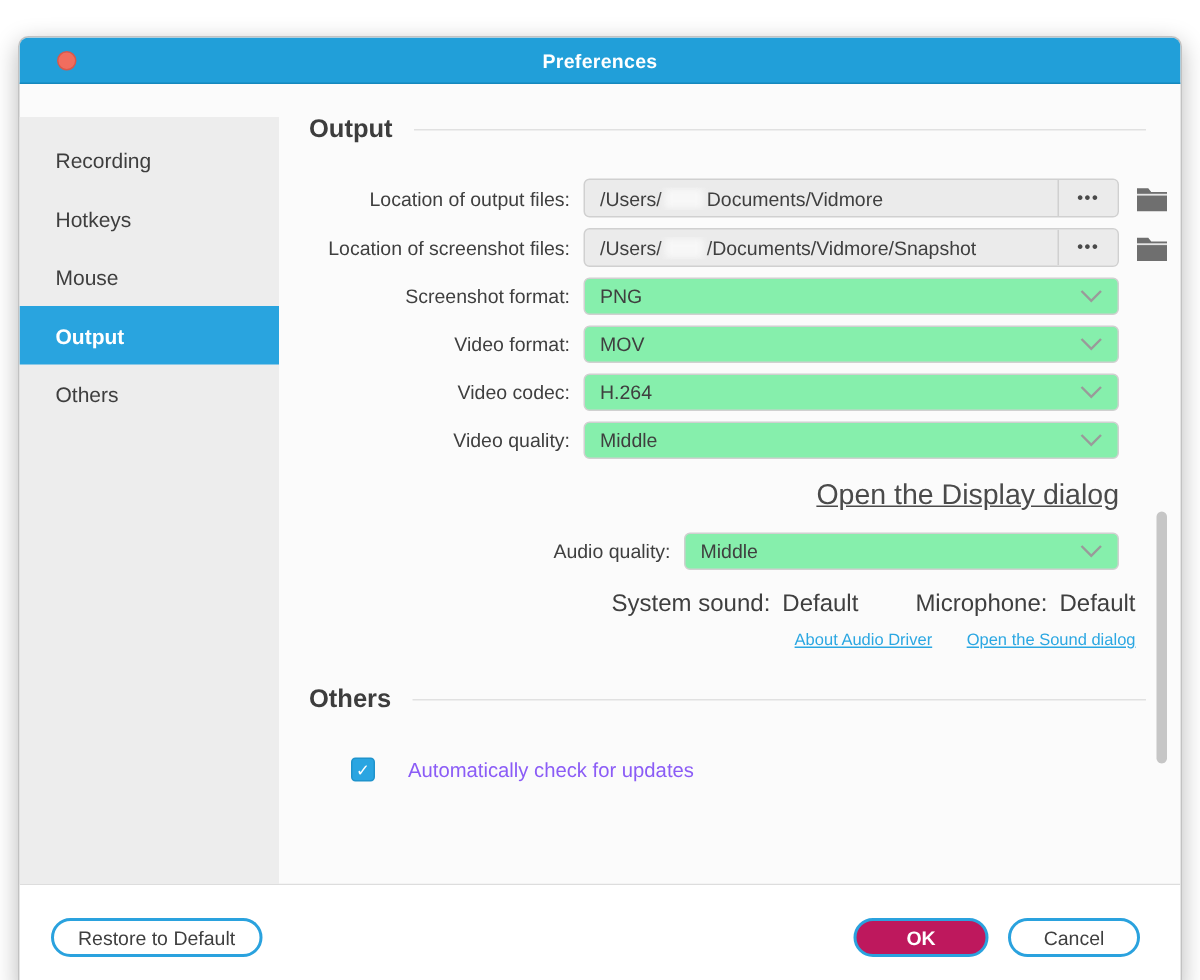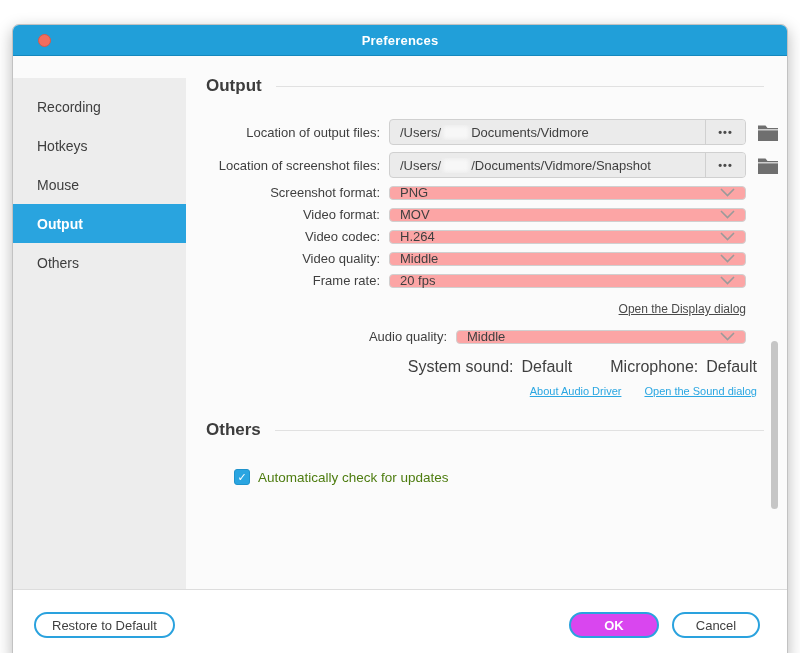--- a/index.html
+++ b/index.html
@@ -51,61 +51,61 @@
   }
   .pathbox .ptext { flex:1; display:flex; align-items:center; padding-left:10px; font-size:13px; color:#3f3f3f; white-space:nowrap; overflow:hidden; }
   .redacted { display:inline-block; width:26px; height:13px; margin:0 2px; background:#f7f7f7; filter:blur(2px); border-radius:2px; }
   .browse {
     flex:0 0 40px; height:100%; border-left:1px solid #d0d0d0; display:flex; align-items:center; justify-content:center;
     font-size:11px; font-weight:700; letter-spacing:1px; color:#4a4a4a; cursor:pointer; background:#ebebeb;
   }
 
   
   .select {
-    height:14px; background:#fca5a5; border:1px solid #d0d0d0; border-radius:4px;
+    height:25px; background:#86efac; border:1px solid #d0d0d0; border-radius:4px;
     display:flex; align-items:center; padding:0 10px; font-size:13px; color:#3f3f3f; cursor:pointer;
   }
   .select.wide { width:357px; }
   .select.narrow { width:290px; }
   .select .val { flex:1; }
   .chev { flex:0 0 auto; display:flex; }
 
   .linkrow { display:flex; justify-content:flex-end; padding-right:33px; margin:14px 0 13px 0; }
-  .dim-link { font-size:12px; color:#4a4a4a; text-decoration:underline; cursor:pointer; }
+  .dim-link { font-size:19px; color:#4a4a4a; text-decoration:underline; cursor:pointer; }
 
   .soundrow { display:flex; justify-content:flex-end; align-items:center; padding-right:22px; margin-top:14px; font-size:16px; color:#3f3f3f; }
   .soundrow .pair { white-space:nowrap; }
   .soundrow .pair .v { margin-left:8px; }
   .soundrow .gap { width:38px; }
 
   .audiolinks { display:flex; justify-content:flex-end; padding-right:22px; margin-top:9px; }
   .blue-link { font-size:11px; color:#2ba7e2; text-decoration:underline; cursor:pointer; margin-left:23px; }
 
   .others-wrap { margin-top:23px; }
   .checkrow { display:flex; align-items:center; margin:29px 0 0 28px; }
   .checkbox {
     width:16px; height:16px; border-radius:3px; background:#2aa5e1; border:1px solid #1f93cc;
     display:flex; align-items:center; justify-content:center; color:#fff; font-size:11px; font-weight:700; cursor:pointer;
   }
-  .checkrow .clabel { margin-left:8px; font-size:13.5px; color:#4d7c0f; }
+  .checkrow .clabel { margin-left:22px; font-size:13.5px; color:#8b5cf6; }
 
   
   .scroll-thumb { position:absolute; right:9px; top:285px; width:7px; height:168px; background:#c6c6c6; border-radius:4px; cursor:pointer; }
 
   
   .footer {
     flex:0 0 71px; background:#ffffff; border-top:1px solid #dddddd;
     display:flex; align-items:center; padding:0 27px 0 21px;
   }
   .btn {
     height:26px; border-radius:13px; display:flex; align-items:center; justify-content:center;
     font-size:13px; cursor:pointer; white-space:nowrap;
   }
   .btn.outline { background:#ffffff; border:2px solid #2aa2de; color:#3f3f3f; padding:0 16px; }
-  .btn.primary { background:#d946ef; border:2px solid #2aa2de; color:#ffffff; font-weight:700; width:90px; }
+  .btn.primary { background:#be185d; border:2px solid #2aa2de; color:#ffffff; font-weight:700; width:90px; }
   .btn.cancel { width:88px; margin-left:13px; }
   .spacer { flex:1; }
 </style>
 </head>
 <body>
 
 <div class="window">
 
   <div class="titlebar">
     <div class="close-btn"></div>
@@ -221,32 +221,20 @@
             <span class="val">Middle</span>
             <span class="chev">
                 <svg width="15" height="9" viewBox="0 0 15 9">
                   <polyline points="1,1 7.5,7.5 14,1" fill="none" stroke="#9a9a9a" stroke-width="1.6"></polyline>
                 </svg>
               </span>
           </div>
             <span class="after"></span>
         </div>
 
-        <div class="row">
-          <span class="lbl">Frame rate:</span>
-          <div class="select wide">
-            <span class="val">20 fps</span>
-            <span class="chev">
-                <svg width="15" height="9" viewBox="0 0 15 9">
-                  <polyline points="1,1 7.5,7.5 14,1" fill="none" stroke="#9a9a9a" stroke-width="1.6"></polyline>
-                </svg>
-              </span>
-          </div>
-            <span class="after"></span>
-        </div>
 
         <div class="linkrow">
           <span class="dim-link">Open the Display dialog</span>
         </div>
 
 
         <div class="row">
           <span class="lbl">Audio quality:</span>
           <div class="select narrow">
             <span class="val">Middle</span>

